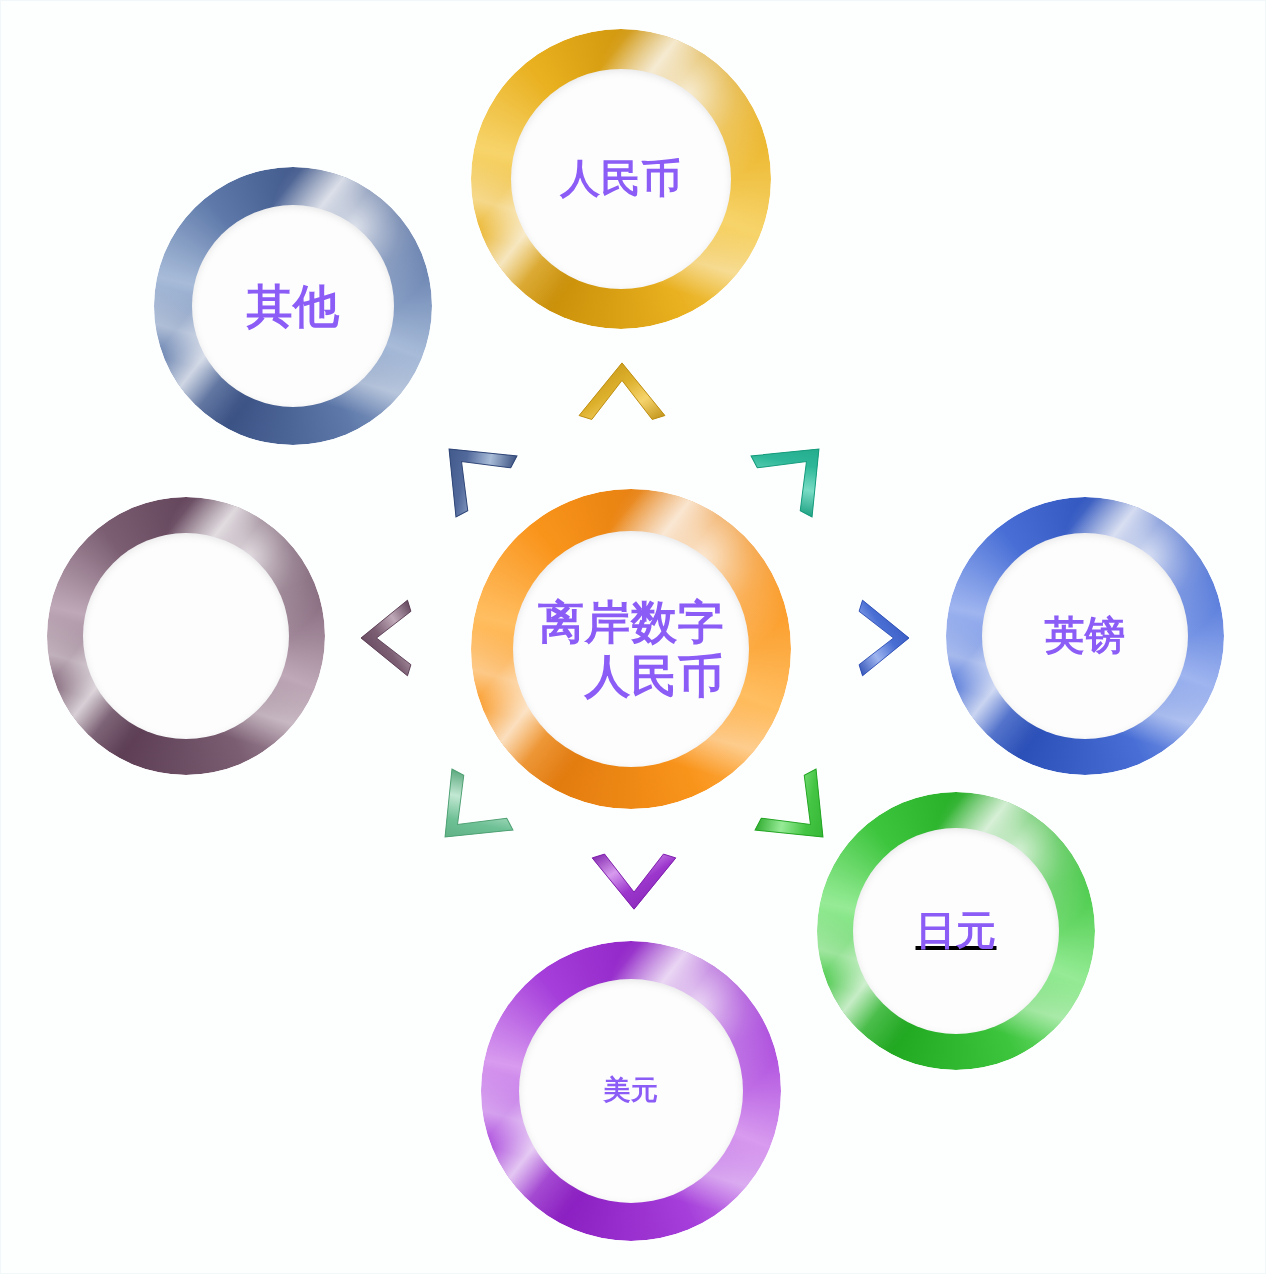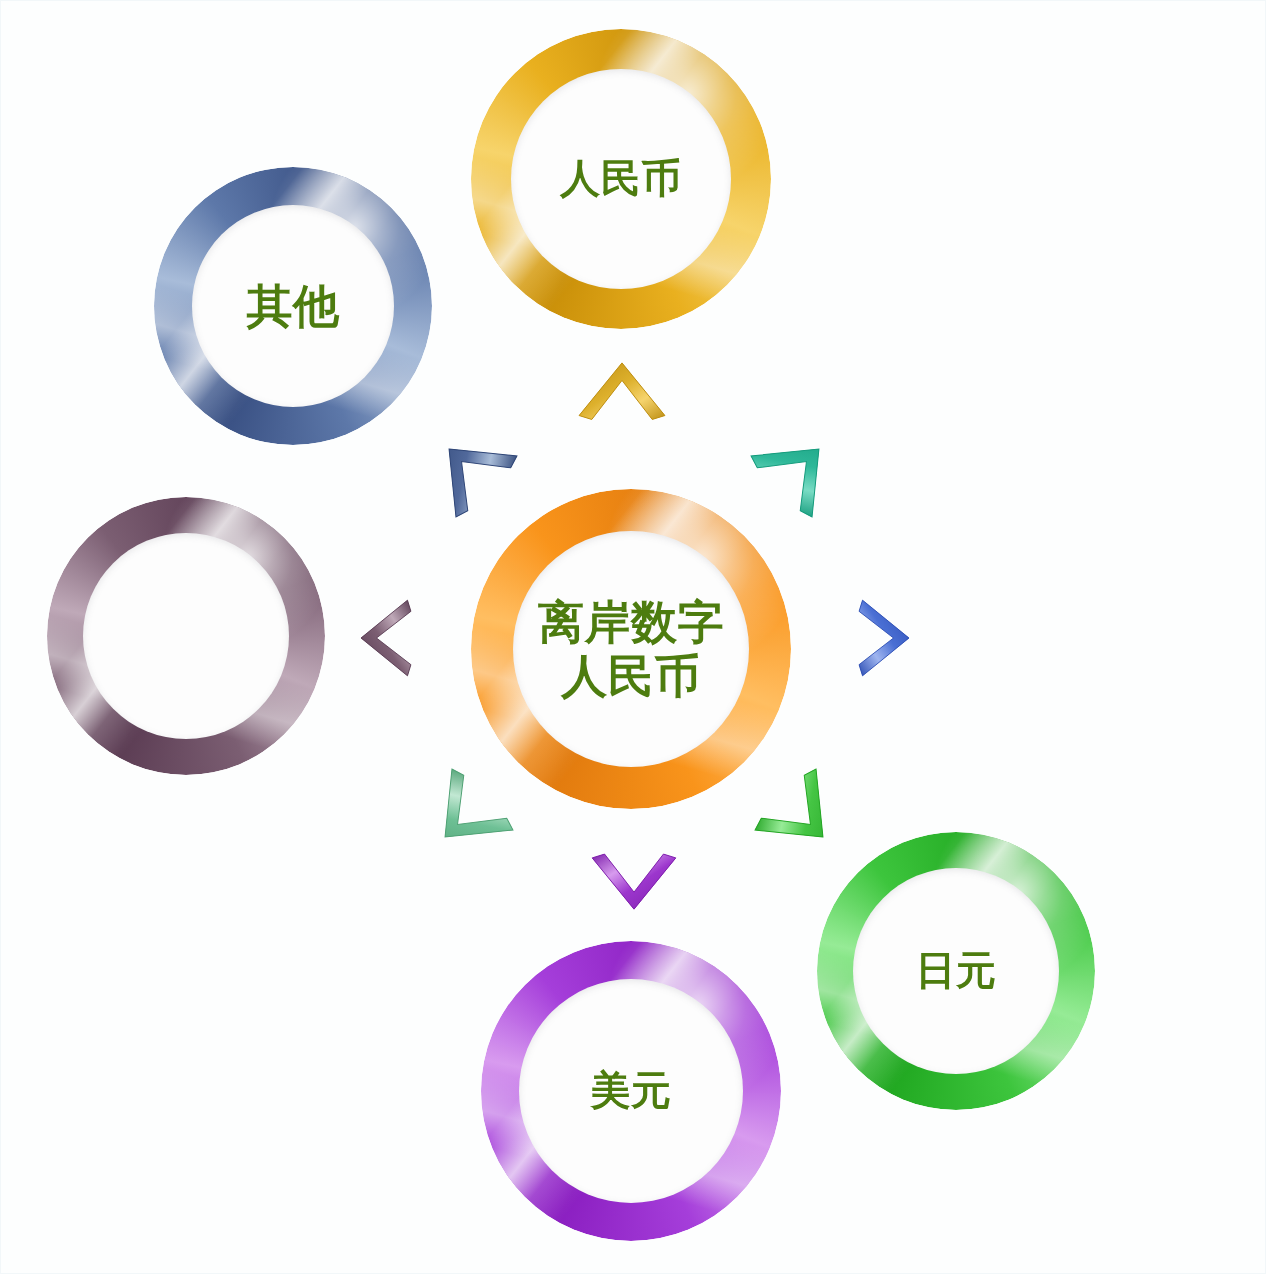--- a/index.html
+++ b/index.html
@@ -71,22 +71,22 @@
   .gloss-c {
     inset: 0;
     background: radial-gradient(ellipse at 72% 22%,
         rgba(255,255,255,.80) 0%,
         rgba(255,255,255,.28) 16%,
         rgba(255,255,255,0) 30%);
   }
   .node-label {
     position: relative;
     z-index: 6;
-    text-align: center;
-    color: #4d7c0f;
+    text-align: right;
+    color: #8b5cf6;
     font-weight: 700;
     line-height: 1.18;
     letter-spacing: .5px;
     white-space: pre-line;
     text-shadow: 0 1px 0 rgba(255,255,255,.9);
   }
   
   .arrow {
     position: absolute;
     z-index: 4;
@@ -110,39 +110,49 @@
     <div class="node" style="left: 153px; top: 166px; width: 278px; height: 278px;">
       <div class="ring-outer">
         <div class="ring-band" style="background: conic-gradient(from 210deg, rgb(58, 81, 131) 0deg, rgb(93, 120, 168) 38deg, rgb(168, 188, 216) 72deg, rgb(93, 120, 168) 112deg, rgb(58, 81, 131) 165deg, rgb(93, 120, 168) 215deg, rgb(168, 188, 216) 262deg, rgb(93, 120, 168) 305deg, rgb(58, 81, 131) 360deg); filter: saturate(1.02);"></div>
         <div class="gloss-a"></div>
         <div class="gloss-b"></div>
         <div class="gloss-c"></div>
         <div class="ring-hole" style="inset: 38px;"></div>
       </div>
       <div class="node-label" style="font-size: 46px; max-width: 188px;">其他</div>
     </div>
-    <div class="node" style="left: 816px; top: 831px; width: 278px; height: 278px;">
+    <div class="node" style="left: 945px; top: 496px; width: 278px; height: 278px;">
+      <div class="ring-outer">
+        <div class="ring-band" style="background: conic-gradient(from 210deg, rgb(43, 79, 181) 0deg, rgb(74, 111, 212) 38deg, rgb(159, 181, 239) 72deg, rgb(74, 111, 212) 112deg, rgb(43, 79, 181) 165deg, rgb(74, 111, 212) 215deg, rgb(159, 181, 239) 262deg, rgb(74, 111, 212) 305deg, rgb(43, 79, 181) 360deg); filter: saturate(1.02);"></div>
+        <div class="gloss-a"></div>
+        <div class="gloss-b"></div>
+        <div class="gloss-c"></div>
+        <div class="ring-hole" style="inset: 36px;"></div>
+      </div>
+      <div class="node-label" style="font-size: 40px; max-width: 192px;">英镑</div>
+    </div>
+    <div class="node" style="left: 816px; top: 791px; width: 278px; height: 278px; text-decoration: underline;">
       <div class="ring-outer">
         <div class="ring-band" style="background: conic-gradient(from 210deg, rgb(35, 167, 35) 0deg, rgb(63, 196, 63) 38deg, rgb(151, 235, 151) 72deg, rgb(63, 196, 63) 112deg, rgb(35, 167, 35) 165deg, rgb(63, 196, 63) 215deg, rgb(151, 235, 151) 262deg, rgb(63, 196, 63) 305deg, rgb(35, 167, 35) 360deg); filter: saturate(1.02);"></div>
         <div class="gloss-a"></div>
         <div class="gloss-b"></div>
         <div class="gloss-c"></div>
         <div class="ring-hole" style="inset: 36px;"></div>
       </div>
       <div class="node-label" style="font-size: 40px; max-width: 192px;">日元</div>
     </div>
     <div class="node" style="left: 480px; top: 940px; width: 300px; height: 300px;">
       <div class="ring-outer">
         <div class="ring-band" style="background: conic-gradient(from 210deg, rgb(138, 32, 191) 0deg, rgb(164, 63, 216) 38deg, rgb(215, 155, 238) 72deg, rgb(164, 63, 216) 112deg, rgb(138, 32, 191) 165deg, rgb(164, 63, 216) 215deg, rgb(215, 155, 238) 262deg, rgb(164, 63, 216) 305deg, rgb(138, 32, 191) 360deg); filter: saturate(1.02);"></div>
         <div class="gloss-a"></div>
         <div class="gloss-b"></div>
         <div class="gloss-c"></div>
         <div class="ring-hole" style="inset: 38px;"></div>
       </div>
-      <div class="node-label" style="font-size: 40px; max-width: 210px;">美元</div>
+      <div class="node-label" style="font-size: 27px; max-width: 210px;">美元</div>
     </div>
     <div class="node" style="left: 46px; top: 496px; width: 278px; height: 278px;">
       <div class="ring-outer">
         <div class="ring-band" style="background: conic-gradient(from 210deg, rgb(92, 61, 84) 0deg, rgb(123, 94, 114) 38deg, rgb(191, 169, 184) 72deg, rgb(123, 94, 114) 112deg, rgb(92, 61, 84) 165deg, rgb(123, 94, 114) 215deg, rgb(191, 169, 184) 262deg, rgb(123, 94, 114) 305deg, rgb(92, 61, 84) 360deg); filter: saturate(1.02);"></div>
         <div class="gloss-a"></div>
         <div class="gloss-b"></div>
         <div class="gloss-c"></div>
         <div class="ring-hole" style="inset: 36px;"></div>
       </div>
     </div>

